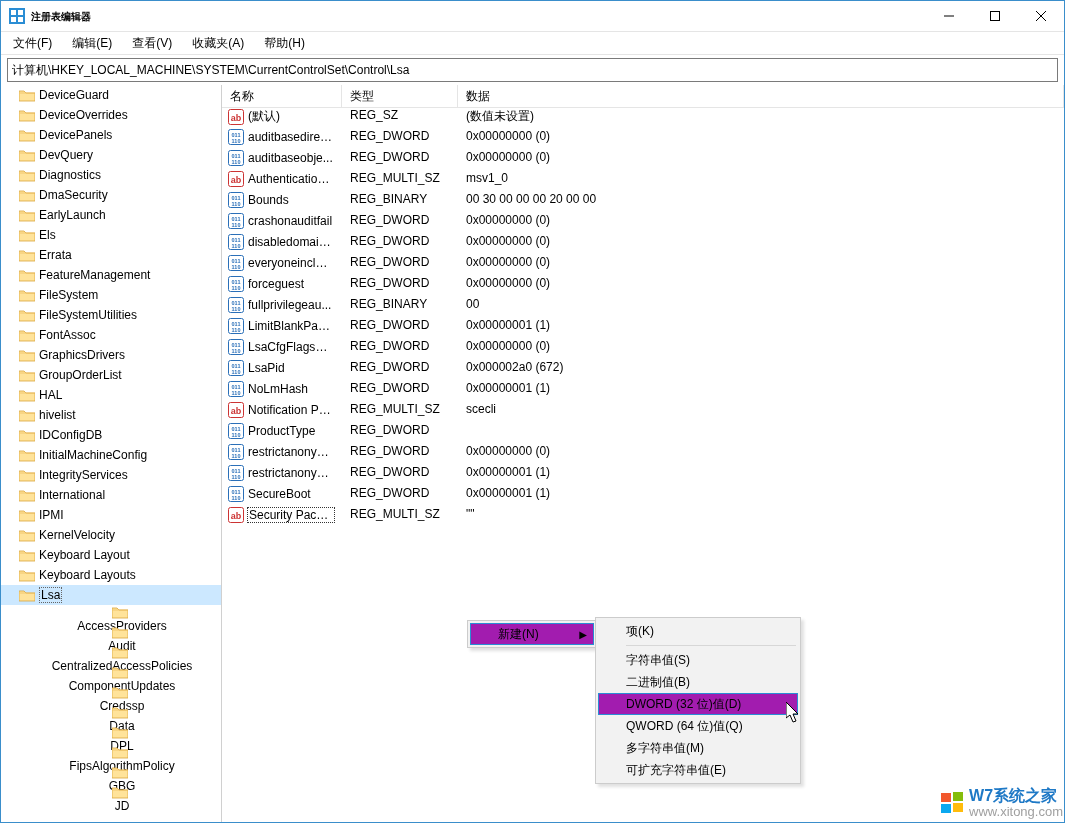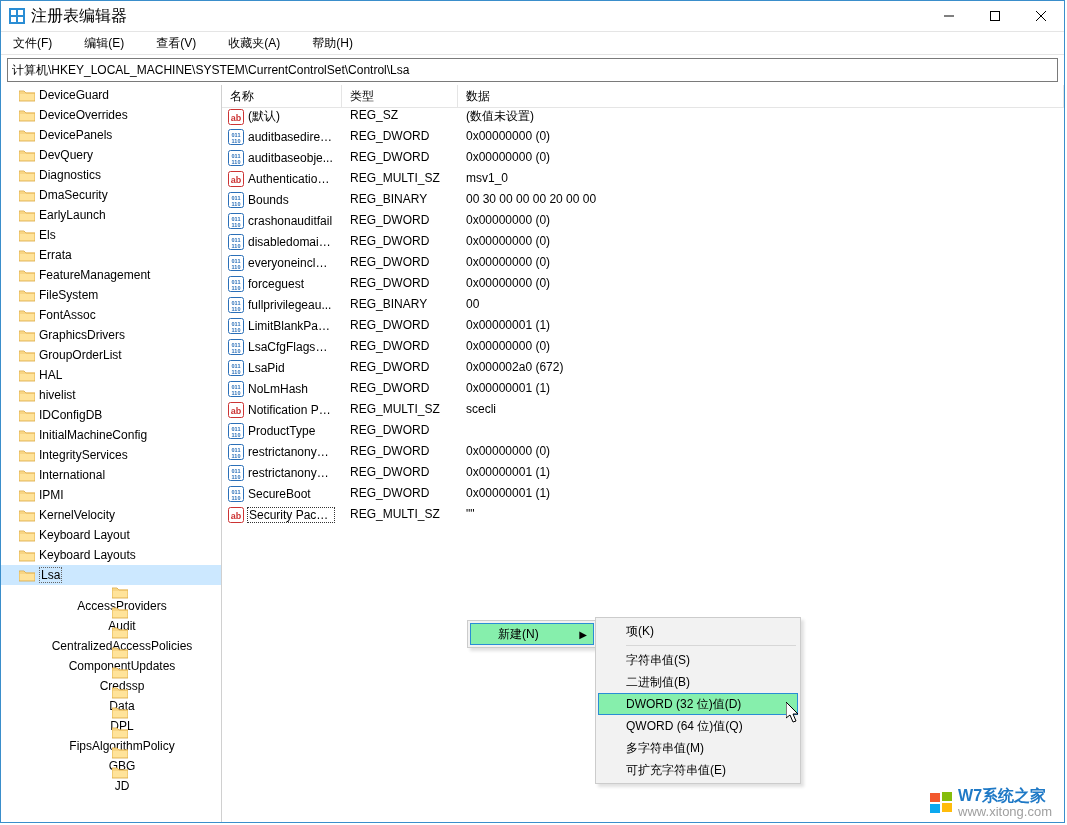--- a/index.html
+++ b/index.html
@@ -32,22 +32,23 @@
     border-bottom: 1px solid #e5e5e5;
   }
   .titlebar .appicon {
     width: 16px;
     height: 16px;
     margin: 0 6px 0 8px;
     display: inline-block;
   }
   .titlebar .title {
     flex: 1;
-    font-size: 16px;
+    font-size: 10px;
     padding-top: 1px;
+    font-weight: bold;
   }
   .win-controls {
     display: flex;
     height: 100%;
   }
   .win-btn {
     width: 46px;
     height: 100%;
     display: flex;
     align-items: center;
@@ -55,21 +56,21 @@
     color: #333;
     font-family: "Segoe MDL2 Assets", sans-serif;
   }
   .win-btn svg { display:block; }
   
   .menubar {
     height: 22px;
     display: flex;
     align-items: center;
     padding: 0 4px;
-    gap: 16px;
+    gap: 4px;
     border-bottom: 1px solid #e5e5e5;
   }
   .menubar span {
     padding: 2px 8px;
     font-size: 12px;
     cursor: default;
   }
   
   .addressbar {
     height: 22px;
@@ -171,21 +172,21 @@
   .menu1 { left: 467px; top: 620px; width: 124px; }
   .menu2 { left: 595px; top: 617px; width: 200px; }
   .menu-item {
     height: 22px;
     display: flex;
     align-items: center;
     padding: 0 20px 0 28px;
     position: relative;
   }
   .menu-item.hl {
-    background: #86efac;
+    background: #a21caf;
     border: 1px solid #2a8dd4;
     padding: 0 19px 0 27px;
     height: 20px;
   }
   .menu-item .arrow {
     position: absolute;
     right: 6px;
     top: 50%;
     transform: translateY(-50%);
     font-size: 10px;
@@ -197,21 +198,21 @@
   }
   .cursor {
     position: absolute;
     left: 786px;
     top: 702px;
     pointer-events: none;
   }
   
   .watermark {
     position: absolute;
-    right: 15px;
+    right: 4px;
     bottom: 6px;
     display: flex;
     align-items: center;
     opacity: 0.95;
     pointer-events:none;
   }
   .wm-text { line-height: 1.1; }
   .wm1 { font-size: 16px; font-weight: 700; color: #1372c3; }
   .wm2 { font-size: 13px; color: #9a9a9a; }
   
@@ -352,20 +353,26 @@
           <div class="tree-item">
             <svg class="folder-icon" width="16" height="14">
               <use href="#folder-svg"></use>
             </svg>
             <span class="label">FileSystem</span>
           </div>
           <div class="tree-item">
             <svg class="folder-icon" width="16" height="14">
               <use href="#folder-svg"></use>
             </svg>
+            <span class="label">FileSystemUtilities</span>
+          </div>
+          <div class="tree-item">
+            <svg class="folder-icon" width="16" height="14">
+              <use href="#folder-svg"></use>
+            </svg>
             <span class="label">FontAssoc</span>
           </div>
           <div class="tree-item">
             <svg class="folder-icon" width="16" height="14">
               <use href="#folder-svg"></use>
             </svg>
             <span class="label">GraphicsDrivers</span>
           </div>
           <div class="tree-item">
             <svg class="folder-icon" width="16" height="14">

